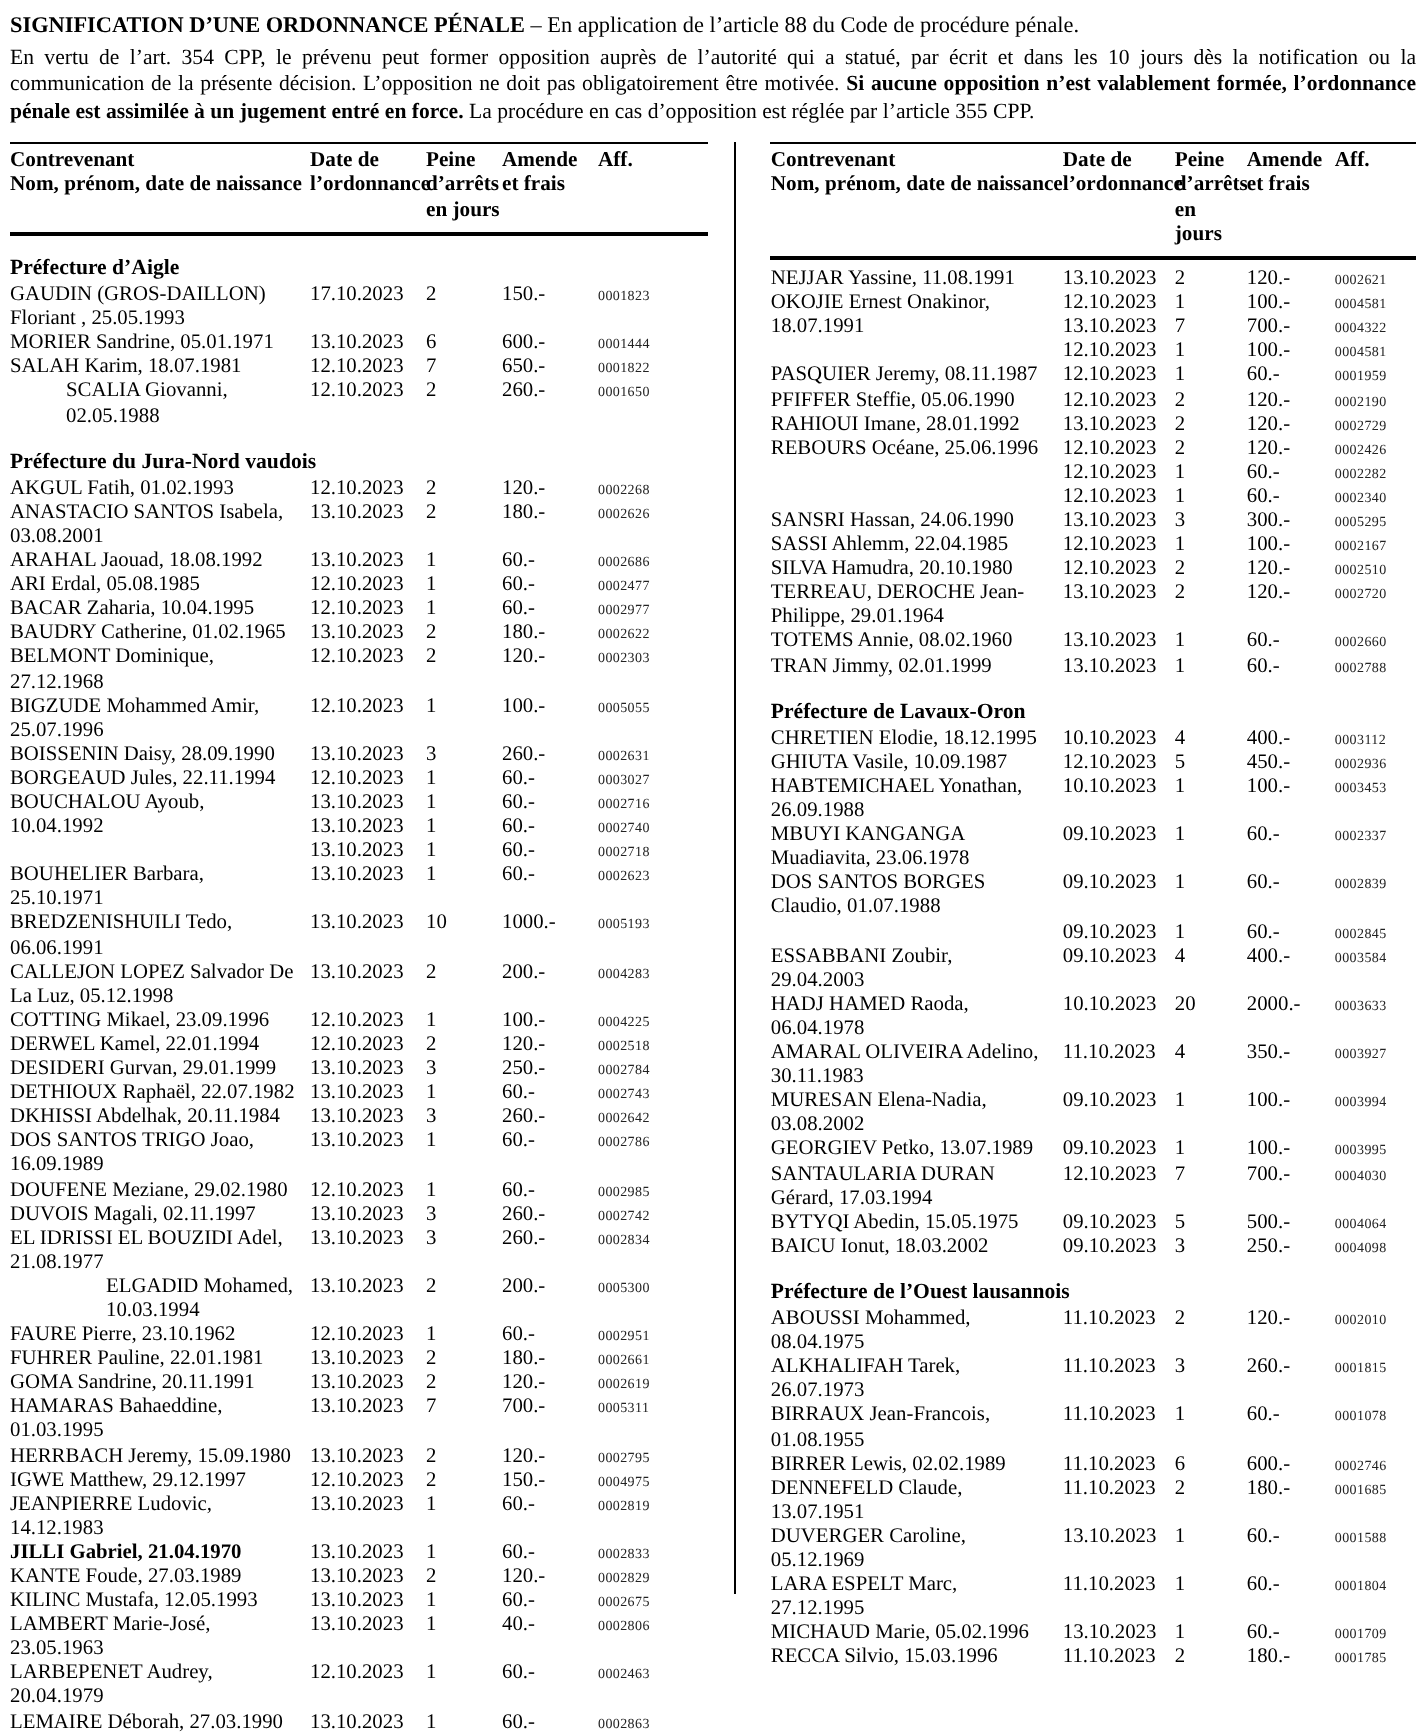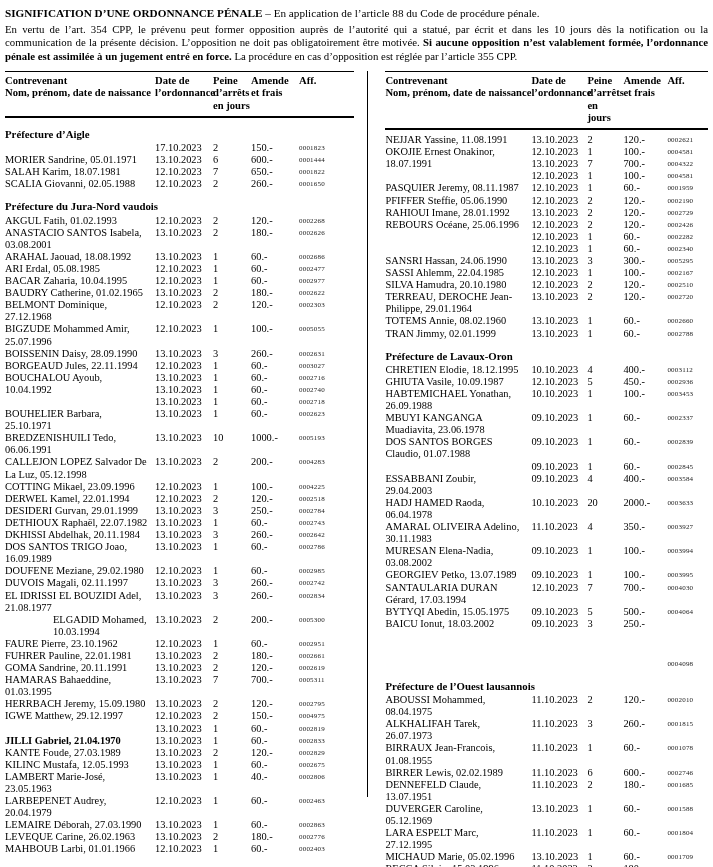--- a/index.html
+++ b/index.html
@@ -68,41 +68,42 @@
             <div>Amende</div>
             <div>et frais</div>
           </div>
           <div class="th aff" style="grid-column: 5;">
             <div>Aff.</div>
           </div>
         </div>
         <div class="section">
           <div class="section-title">Préfecture d’Aigle</div>
           <div class="entry">
+            <div class="cell name" style="grid-row: 1 / span 3;">GAUDIN (GROS-DAILLON) Floriant , 25.05.1993</div>
             <div class="cell date" style="grid-row: 1;">17.10.2023</div>
             <div class="cell peine" style="grid-row: 1;">2</div>
             <div class="cell amende" style="grid-row: 1;">150.-</div>
             <div class="cell aff" style="grid-row: 1;">0001823</div>
           </div>
           <div class="entry">
             <div class="cell name" style="grid-row: 1 / span 3;">MORIER Sandrine, 05.01.1971</div>
             <div class="cell date" style="grid-row: 1;">13.10.2023</div>
             <div class="cell peine" style="grid-row: 1;">6</div>
             <div class="cell amende" style="grid-row: 1;">600.-</div>
             <div class="cell aff" style="grid-row: 1;">0001444</div>
           </div>
           <div class="entry">
             <div class="cell name" style="grid-row: 1 / span 3;">SALAH Karim, 18.07.1981</div>
             <div class="cell date" style="grid-row: 1;">12.10.2023</div>
             <div class="cell peine" style="grid-row: 1;">7</div>
             <div class="cell amende" style="grid-row: 1;">650.-</div>
             <div class="cell aff" style="grid-row: 1;">0001822</div>
           </div>
           <div class="entry">
-            <div class="cell name" style="grid-row: 1 / span 3;">SCALIA Giovanni, 02.05.1988</div>
+            <div class="cell name" style="grid-row: 1 / span 3; margin-left: 28px;">SCALIA Giovanni, 02.05.1988</div>
             <div class="cell date" style="grid-row: 1;">12.10.2023</div>
             <div class="cell peine" style="grid-row: 1;">2</div>
             <div class="cell amende" style="grid-row: 1;">260.-</div>
             <div class="cell aff" style="grid-row: 1;">0001650</div>
           </div>
         </div>
         <div class="section">
           <div class="section-title">Préfecture du Jura-Nord vaudois</div>
           <div class="entry">
             <div class="cell name" style="grid-row: 1 / span 3;">AKGUL Fatih, 01.02.1993</div>
@@ -316,20 +317,21 @@
             <div class="cell aff" style="grid-row: 1;">0002795</div>
           </div>
           <div class="entry">
             <div class="cell name" style="grid-row: 1 / span 3;">IGWE Matthew, 29.12.1997</div>
             <div class="cell date" style="grid-row: 1;">12.10.2023</div>
             <div class="cell peine" style="grid-row: 1;">2</div>
             <div class="cell amende" style="grid-row: 1;">150.-</div>
             <div class="cell aff" style="grid-row: 1;">0004975</div>
           </div>
           <div class="entry">
+            <div class="cell name" style="grid-row: 1 / span 3;">JEANPIERRE Ludovic, 14.12.1983</div>
             <div class="cell date" style="grid-row: 1;">13.10.2023</div>
             <div class="cell peine" style="grid-row: 1;">1</div>
             <div class="cell amende" style="grid-row: 1;">60.-</div>
             <div class="cell aff" style="grid-row: 1;">0002819</div>
           </div>
           <div class="entry">
             <div class="cell name" style="grid-row: 1 / span 3; font-weight: bold;">JILLI Gabriel, 21.04.1970</div>
             <div class="cell date" style="grid-row: 1;">13.10.2023</div>
             <div class="cell peine" style="grid-row: 1;">1</div>
             <div class="cell amende" style="grid-row: 1;">60.-</div>
@@ -604,21 +606,21 @@
             <div class="cell date" style="grid-row: 1;">09.10.2023</div>
             <div class="cell peine" style="grid-row: 1;">5</div>
             <div class="cell amende" style="grid-row: 1;">500.-</div>
             <div class="cell aff" style="grid-row: 1;">0004064</div>
           </div>
           <div class="entry">
             <div class="cell name" style="grid-row: 1 / span 3;">BAICU Ionut, 18.03.2002</div>
             <div class="cell date" style="grid-row: 1;">09.10.2023</div>
             <div class="cell peine" style="grid-row: 1;">3</div>
             <div class="cell amende" style="grid-row: 1;">250.-</div>
-            <div class="cell aff" style="grid-row: 1; margin-top: 40px;">0004098</div>
+            <div class="cell aff" style="grid-row: 1;">0004098</div>
           </div>
         </div>
         <div class="section">
           <div class="section-title">Préfecture de l’Ouest lausannois</div>
           <div class="entry">
             <div class="cell name" style="grid-row: 1 / span 3;">ABOUSSI Mohammed, 08.04.1975</div>
             <div class="cell date" style="grid-row: 1;">11.10.2023</div>
             <div class="cell peine" style="grid-row: 1;">2</div>
             <div class="cell amende" style="grid-row: 1;">120.-</div>
             <div class="cell aff" style="grid-row: 1;">0002010</div>

